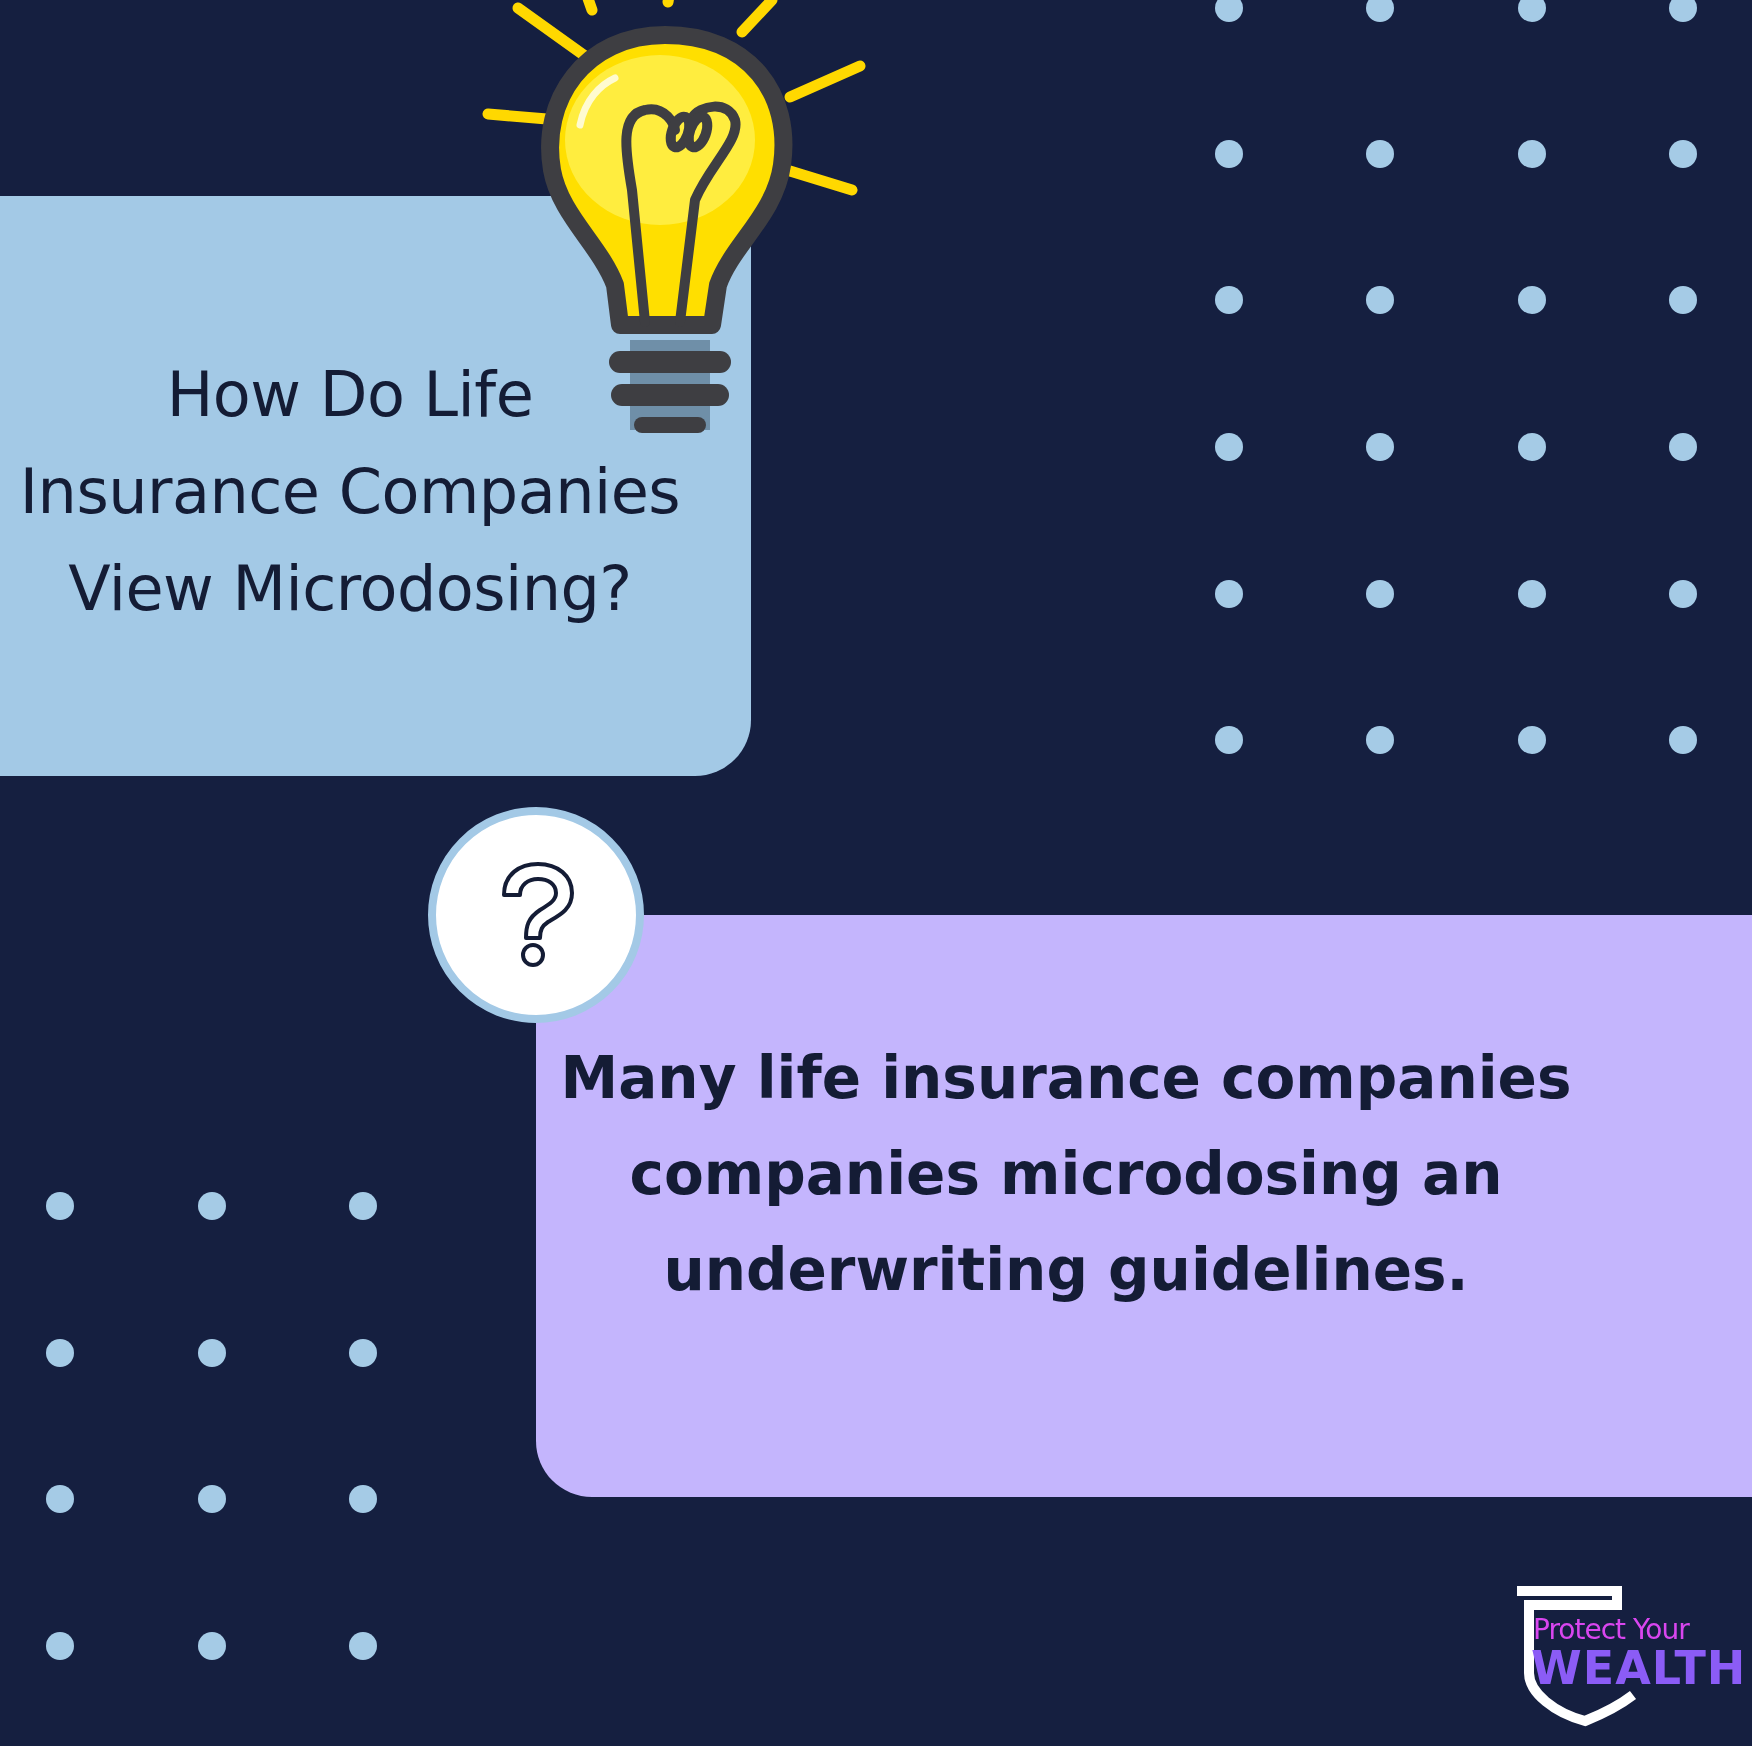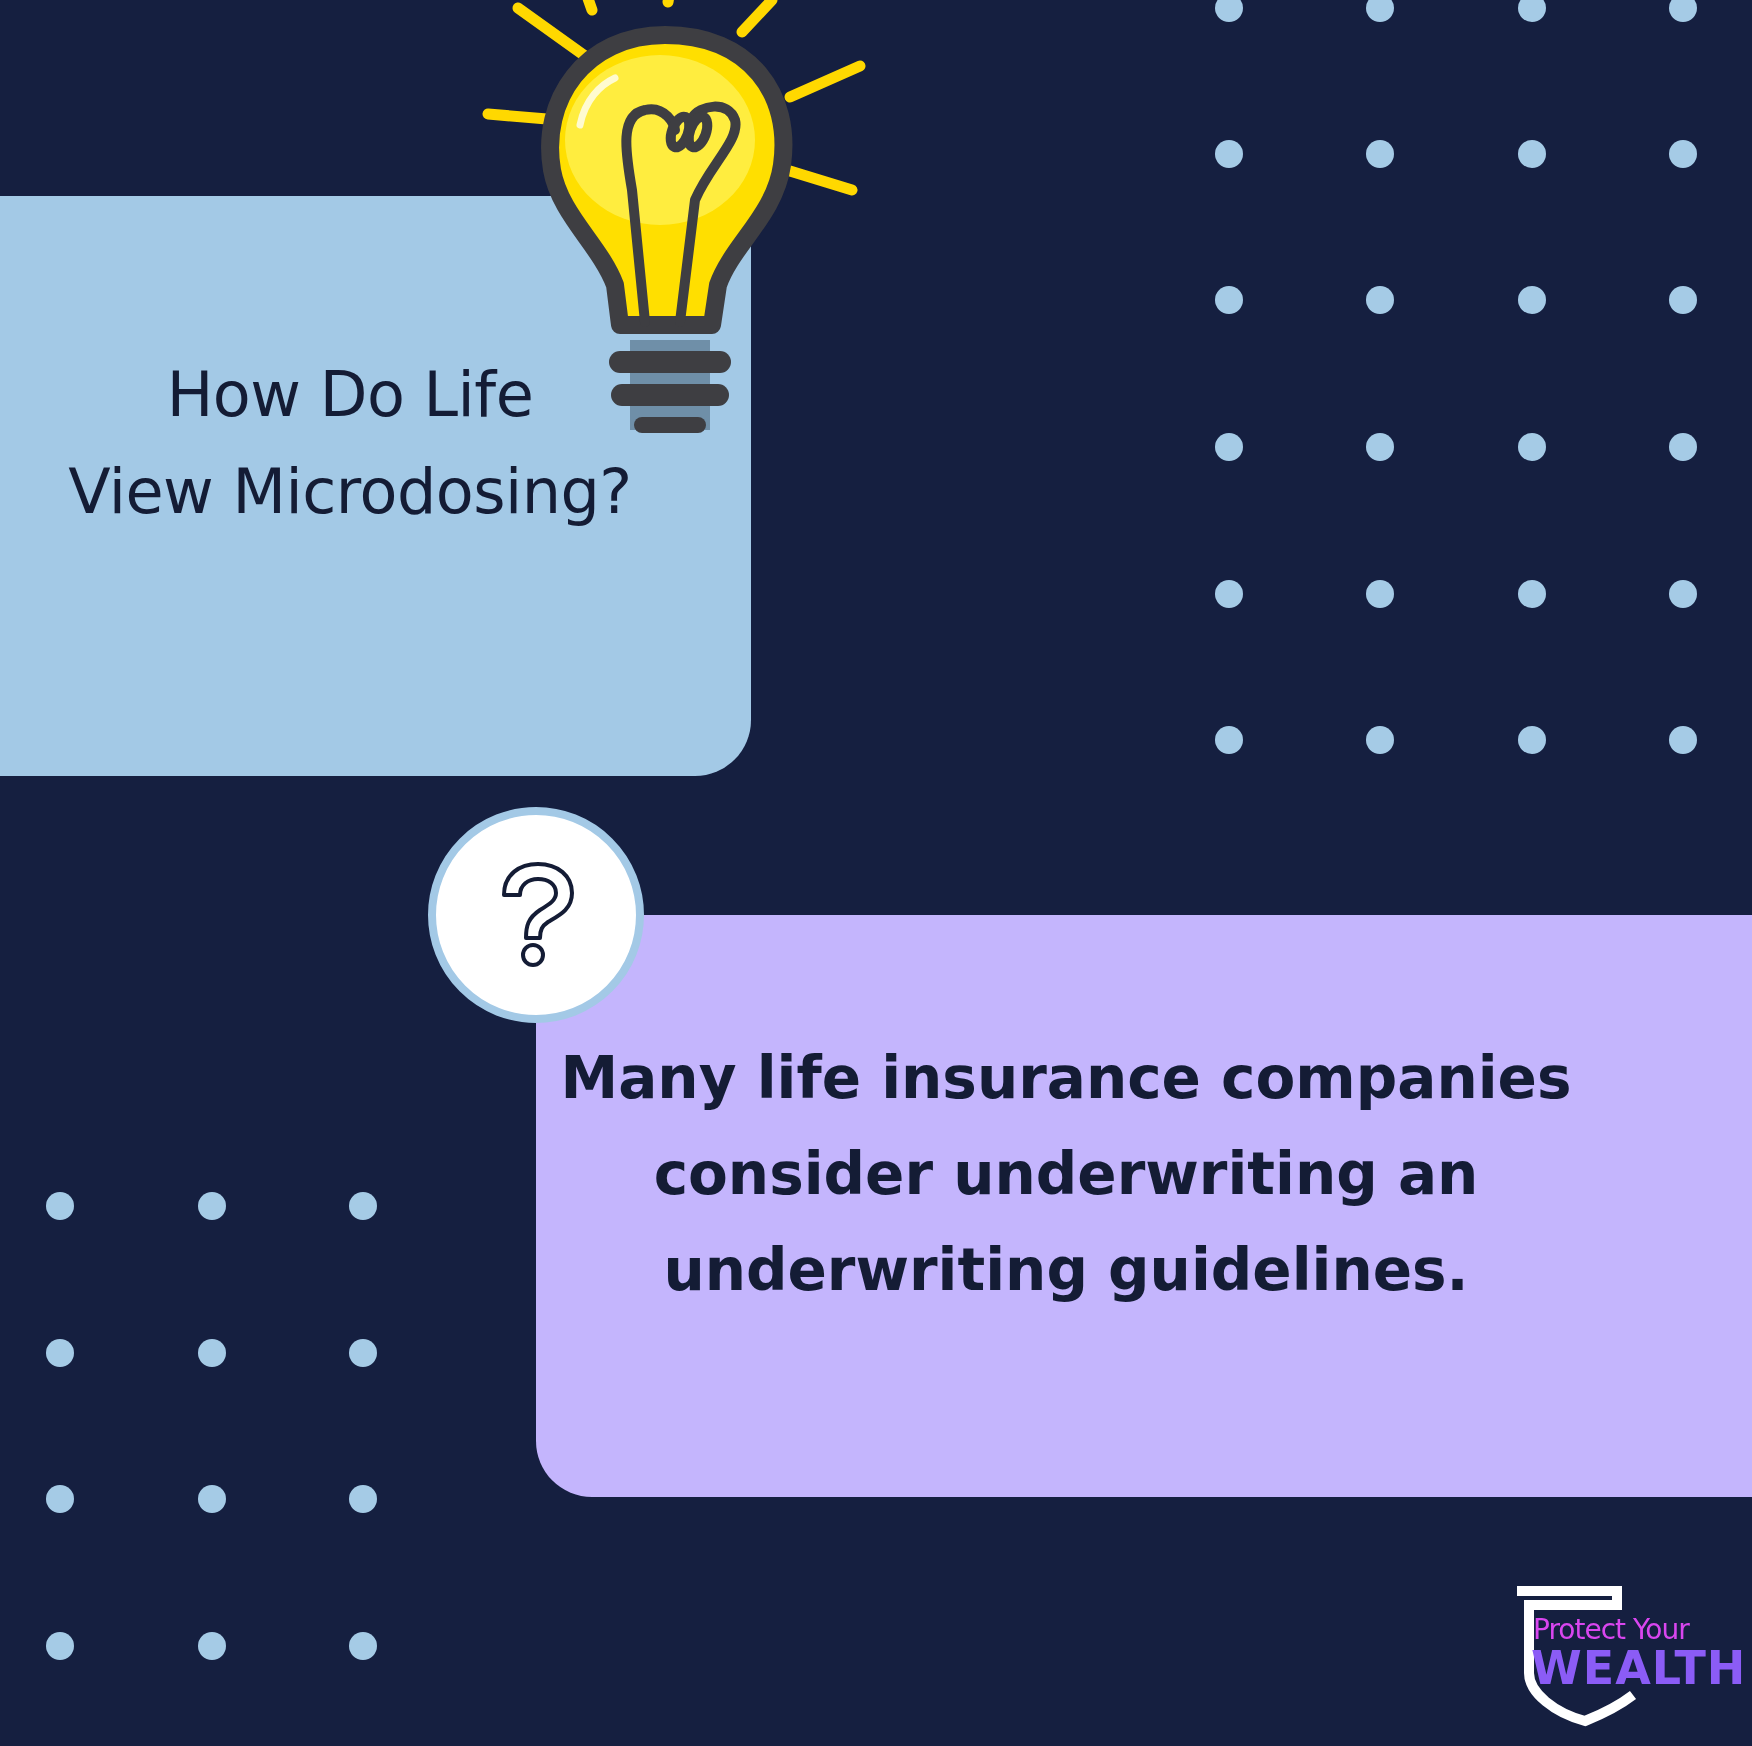--- a/index.html
+++ b/index.html
@@ -93,20 +93,21 @@
   <div class="dot" style="left:349px;top:1485px"></div>
 
   <div class="dot" style="left:46px;top:1632px"></div>
   <div class="dot" style="left:198px;top:1632px"></div>
   <div class="dot" style="left:349px;top:1632px"></div>
 </div>
 
 <div class="box-top">
   <div class="heading">
     <div>How Do Life</div>
+    <div>Insurance Companies</div>
     <div>View Microdosing?</div>
   </div>
 </div>
 
 <svg class="bulb" viewBox="0 0 470 440">
 
   <g stroke="#ffd800" stroke-width="11" stroke-linecap="round" fill="none">
     <line x1="48" y1="8" x2="115" y2="56"></line>
     <line x1="115" y1="-10" x2="122" y2="10"></line>
     <line x1="200" y1="-10" x2="198" y2="2"></line>
@@ -131,21 +132,21 @@
   <g stroke="#3e3e42" stroke-width="22" stroke-linecap="round">
     <line x1="150" y1="362" x2="250" y2="362"></line>
     <line x1="152" y1="395" x2="248" y2="395"></line>
   </g>
   <line x1="172" y1="425" x2="228" y2="425" stroke="#3e3e42" stroke-width="16" stroke-linecap="round"></line>
 </svg>
 
 <div class="box-bottom">
   <div class="body-text">
     <div>Many life insurance companies</div>
-    <div>consider underwriting an</div>
+    <div>companies microdosing an</div>
     <div>underwriting guidelines.</div>
   </div>
 </div>
 
 <div class="q-circle">
   <svg width="80" height="110" viewBox="0 0 80 110">
     <path d="M8 35 C8 14 24 4 42 4 C62 4 76 16 76 33 C76 50 62 56 52 62 C46 66 44 70 44 78 L30 78 C30 66 32 58 44 50 C54 44 60 40 60 33 C60 24 52 19 42 19 C32 19 24 25 24 35 Z" fill="#ffffff" stroke="#141c35" stroke-width="4" stroke-linejoin="round"></path>
     <circle cx="37" cy="95" r="10" fill="#ffffff" stroke="#141c35" stroke-width="4"></circle>
   </svg>
 </div>

